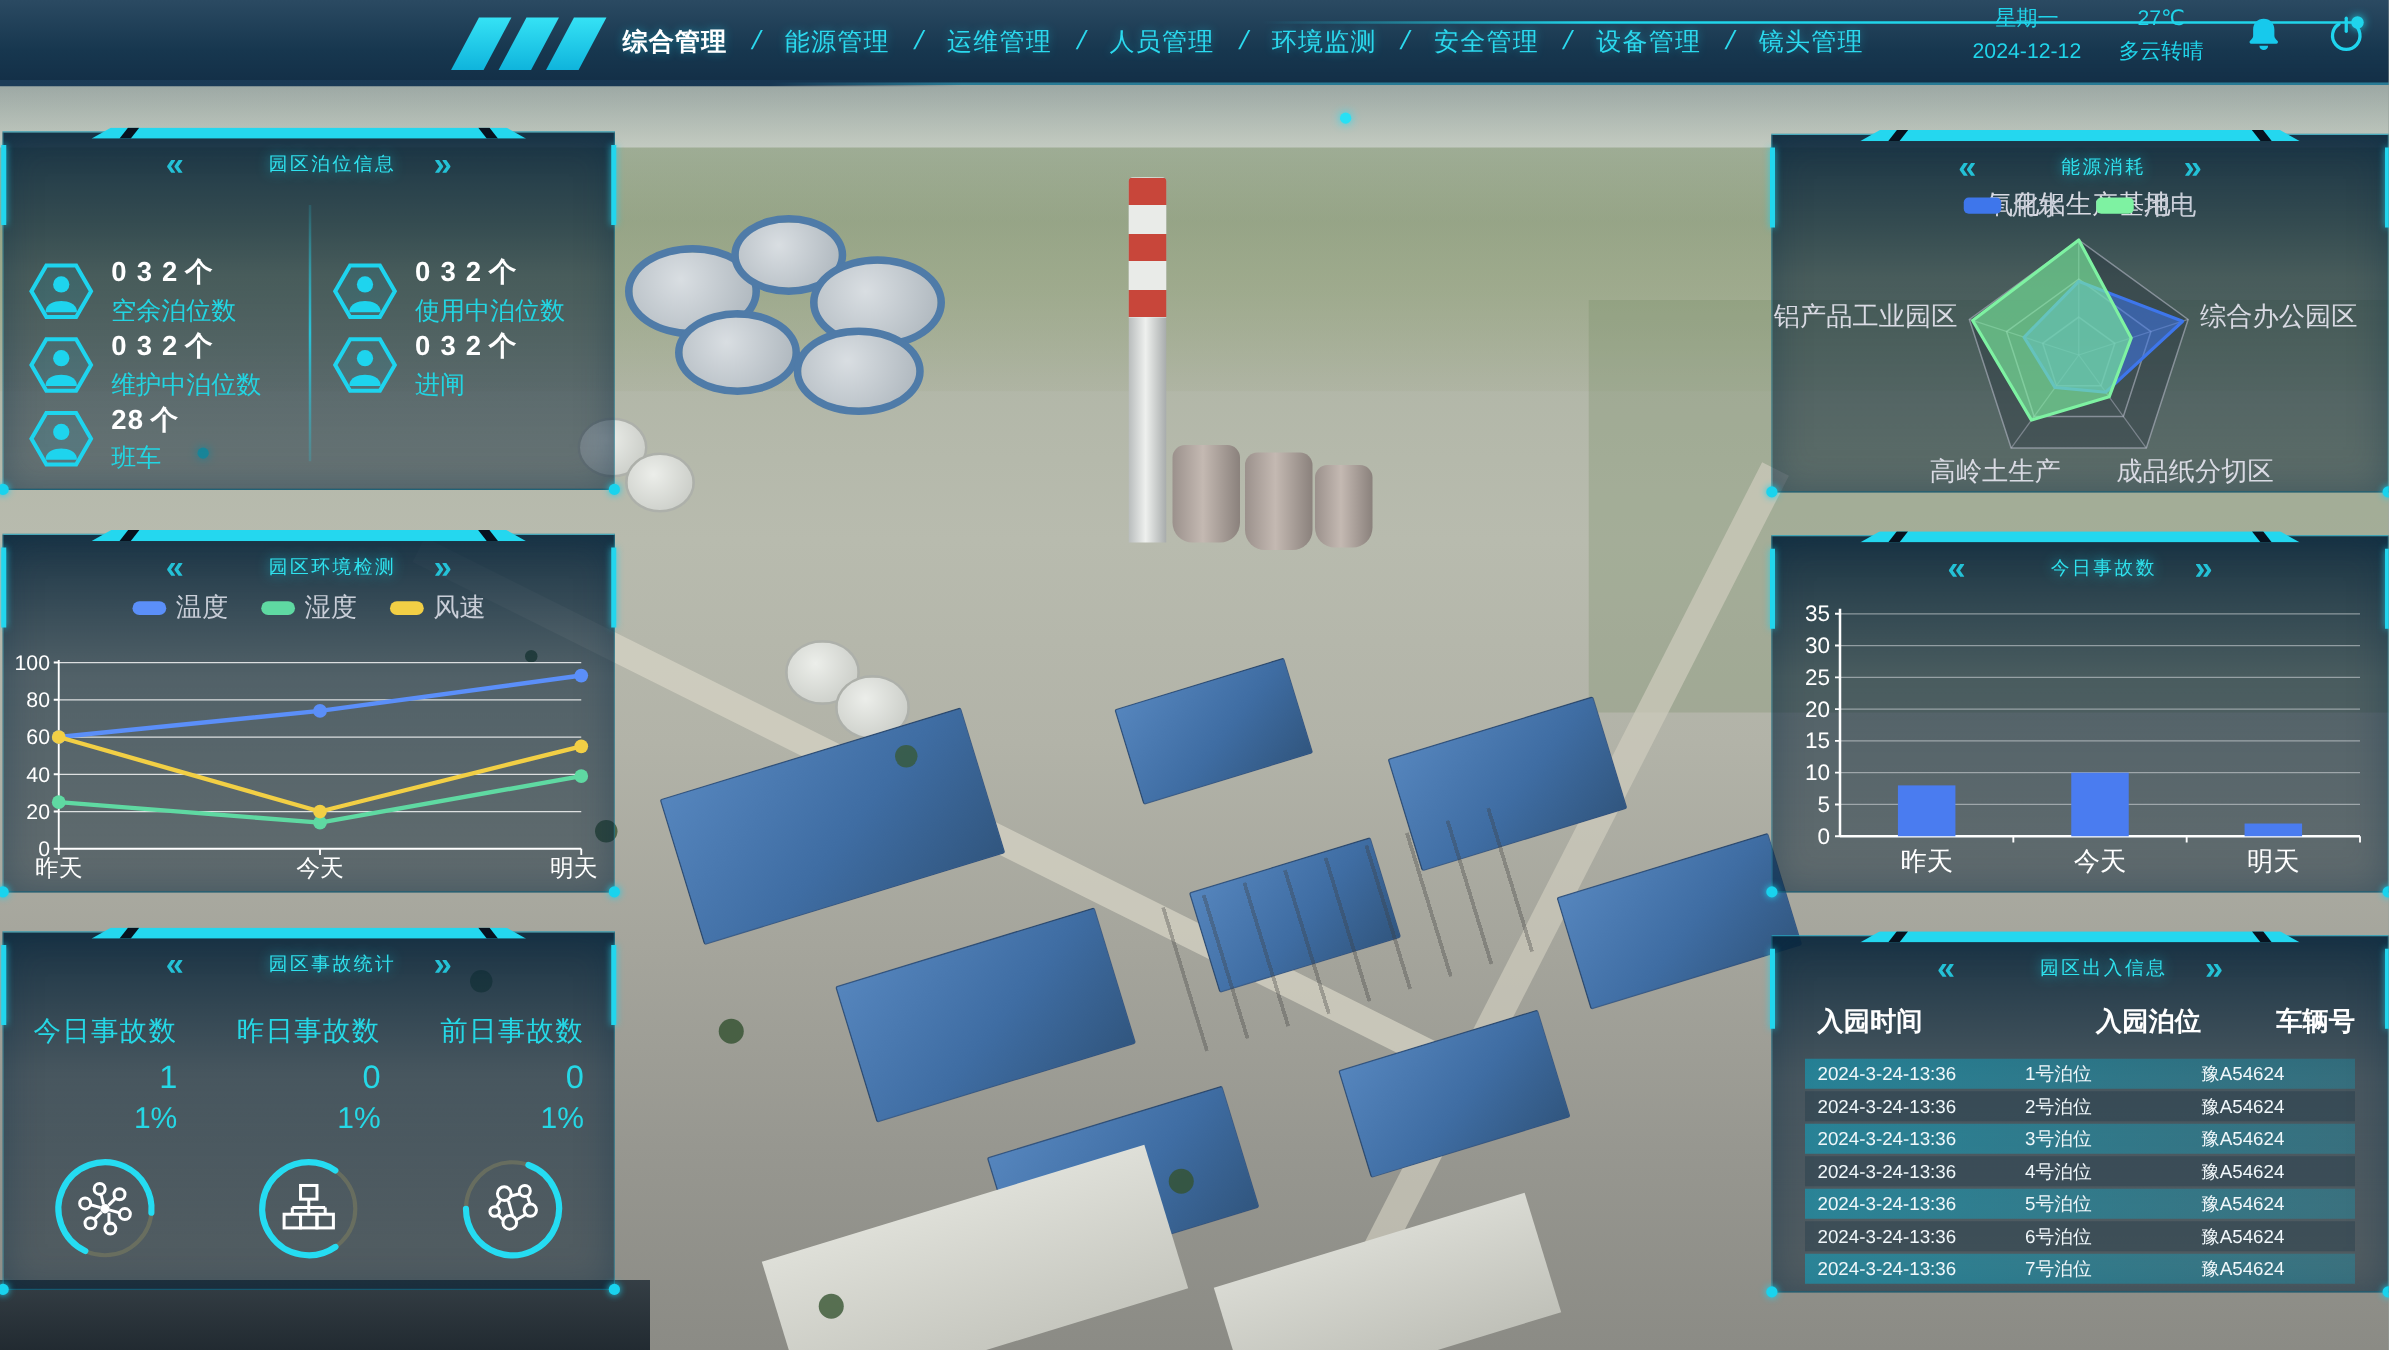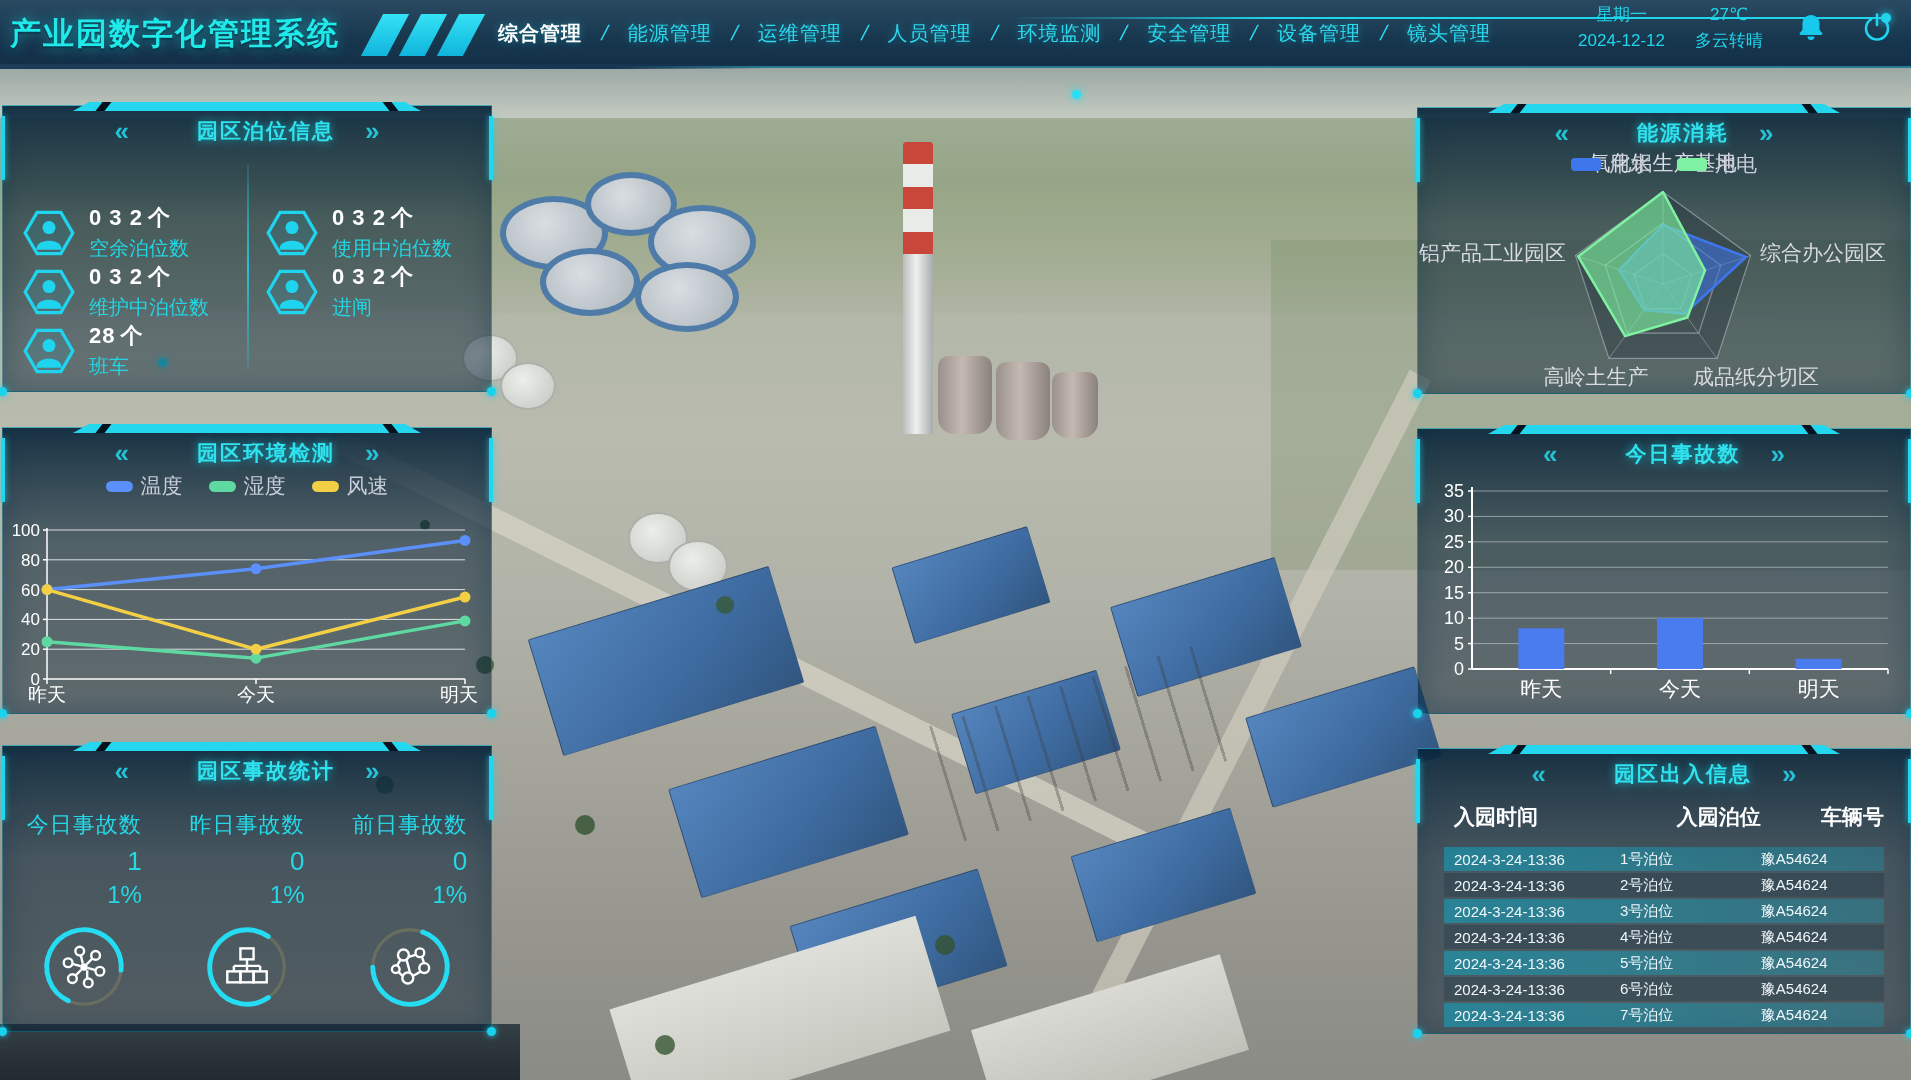--- a/index.html
+++ b/index.html
@@ -94,21 +94,21 @@
     clip-path:polygon(16px 0,calc(100% - 16px) 0,100% 100%,0 100%);}
   .panel-top::before,.panel-top::after{content:"";position:absolute;top:0;width:9px;height:100%;background:#07121f;}
   .panel-top::before{left:26px;transform:skewX(-38deg);}
   .panel-top::after{right:26px;transform:skewX(38deg);}
   .edge{position:absolute;width:4px;height:64px;top:10px;background:#22d6ee;box-shadow:0 0 6px rgba(34,214,238,.8);}
   .edge.l{left:-2px;} .edge.r{right:-2px;}
   .pdot{position:absolute;width:9px;height:9px;border-radius:50%;background:#19d3ee;bottom:-5px;box-shadow:0 0 6px #19d3ee;}
   .pdot.bl{left:-5px;} .pdot.br{right:-5px;}
 
   .panel-title{position:relative;display:flex;justify-content:center;align-items:center;gap:30px;margin-top:10px;height:30px;}
-  .panel-title .t{font-size:21px;font-weight:bold;color:#2fe2ee;letter-spacing:2px;
+  .panel-title .t{font-size:15px;font-weight:normal;color:#2fe2ee;letter-spacing:2px;
     text-shadow:0 0 10px rgba(20,220,240,.7);margin-left:38px;}
   .chev{color:#24d0e6;font-size:26px;line-height:1;opacity:.9;cursor:pointer;font-weight:bold;}
 
   
   .stats-grid{position:absolute;top:58px;left:20px;right:16px;bottom:16px;display:grid;
     grid-template-columns:1fr 1fr;grid-template-rows:1fr 1fr 1fr;column-gap:34px;margin-top:39px;}
   .stat{display:flex;align-items:center;gap:14px;}
   .hex-icon{width:52px;height:52px;flex:none;}
   .stat-value{color:#fff;font-size:22px;font-weight:bold;letter-spacing:1px;}
   .stat-value .unit{margin-left:5px;}
@@ -183,21 +183,20 @@
   <div class="s-white1"></div>
   <div class="s-white2"></div>
   <div class="s-pylons"></div>
   <div class="s-trees"></div>
   <div class="s-dark"></div>
   <div class="s-marker m1"></div>
   <div class="s-marker m2"></div>
 </div>
 
 <div class="header">
-  <div class="logo-title">产业园数字化管理系统</div>
   <div class="logo-stripes">
       <i></i>
       <i></i>
       <i></i>
     </div>
   <div class="header-line"></div>
   <div class="main-nav">
       <div class="nav-item active">综合管理</div>
       <span class="nav-sep">/</span>
       <div class="nav-item">能源管理</div>

